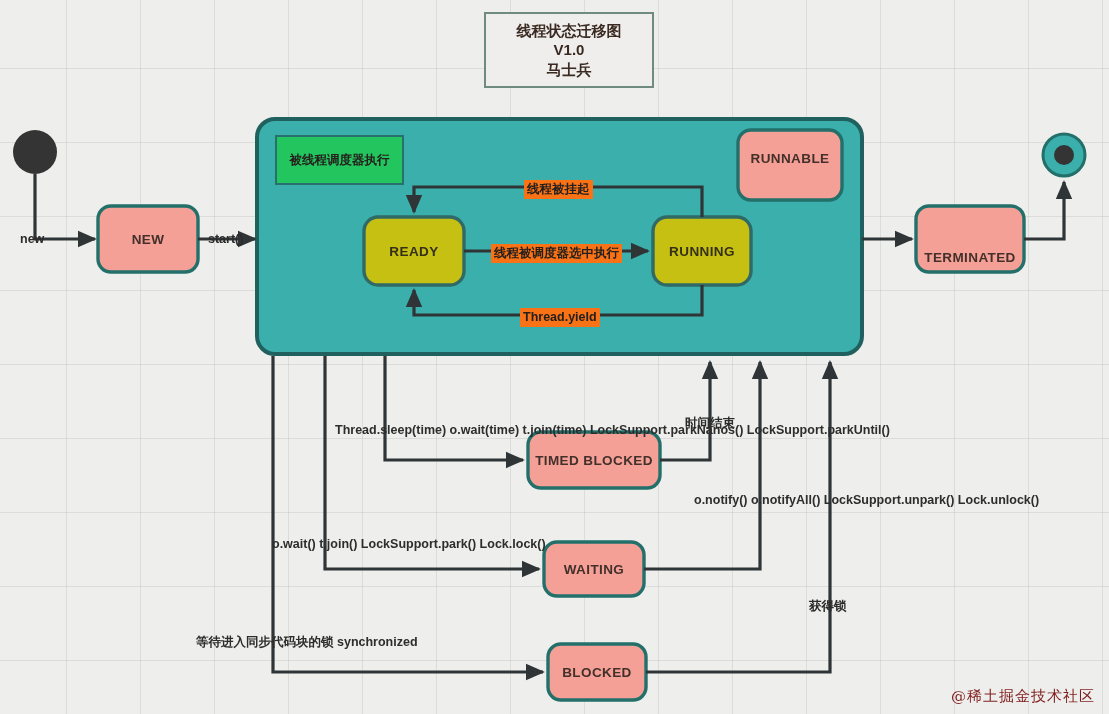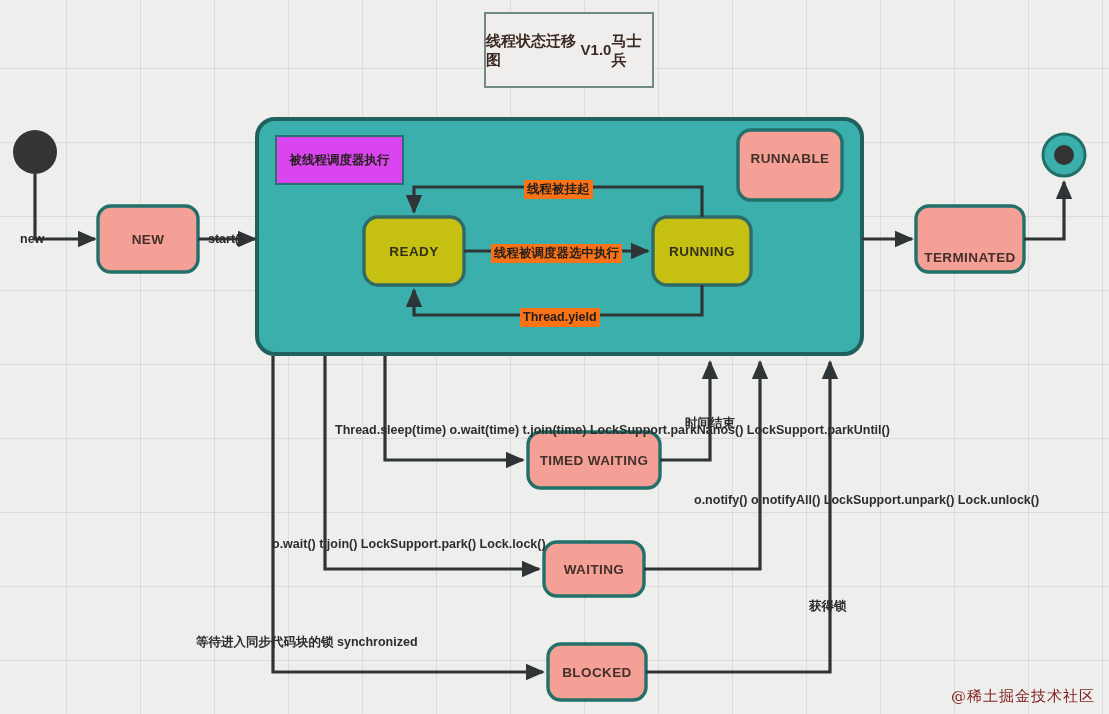--- a/index.html
+++ b/index.html
@@ -41,38 +41,38 @@
 
   .title-box {
     position: absolute;
     left: 484px;
     top: 12px;
     width: 166px;
     height: 72px;
     border: 2px solid #6f8a81;
     background: #efeeec;
     display: flex;
-    flex-direction: row;
+    flex-direction: column;
     align-items: center;
     justify-content: center;
     line-height: 1.28;
     color: #3a2a22;
     font-weight: bold;
     font-size: 15px;
   }
   .title-box .t-sub { font-size: 15px; }
 
   .scheduler-box {
     position: absolute;
     left: 275px;
     top: 135px;
     width: 125px;
     height: 46px;
     border: 2px solid #27706e;
-    background: #d946ef;
+    background: #22c55e;
     display: flex;
     align-items: center;
     justify-content: center;
     color: #26201c;
     font-size: 12.5px;
     font-weight: bold;
   }
 
   .state-name {
     font-size: 13.5px;
@@ -176,21 +176,21 @@
 <div class="node-label state-name" style="left:98px; top:206px; width:100px; height:66px;">NEW</div>
 
 <div class="node-label state-name" style="left:738px; top:130px; width:104px; height:56px;">RUNNABLE</div>
 
 <div class="node-label state-name yellow-txt" style="left:364px; top:217px; width:100px; height:68px;">READY</div>
 
 <div class="node-label state-name yellow-txt" style="left:653px; top:217px; width:98px; height:68px;">RUNNING</div>
 
 <div class="node-label state-name" style="left:916px; top:224px; width:108px; height:66px;">TERMINATED</div>
 
-<div class="node-label state-name" style="left:528px; top:432px; width:132px; height:56px;">TIMED WAITING</div>
+<div class="node-label state-name" style="left:528px; top:432px; width:132px; height:56px;">TIMED BLOCKED</div>
 
 <div class="node-label state-name" style="left:544px; top:542px; width:100px; height:54px;">WAITING</div>
 
 <div class="node-label state-name" style="left:548px; top:644px; width:98px; height:56px;">BLOCKED</div>
 
 <div class="edge-label plain" style="left:20px; top:231px;">new</div>
 
 <div class="edge-label plain" style="left:208px; top:231px;">start()</div>
 
 <div class="edge-label boxed" style="left:524px; top:180px;">线程被挂起</div>

